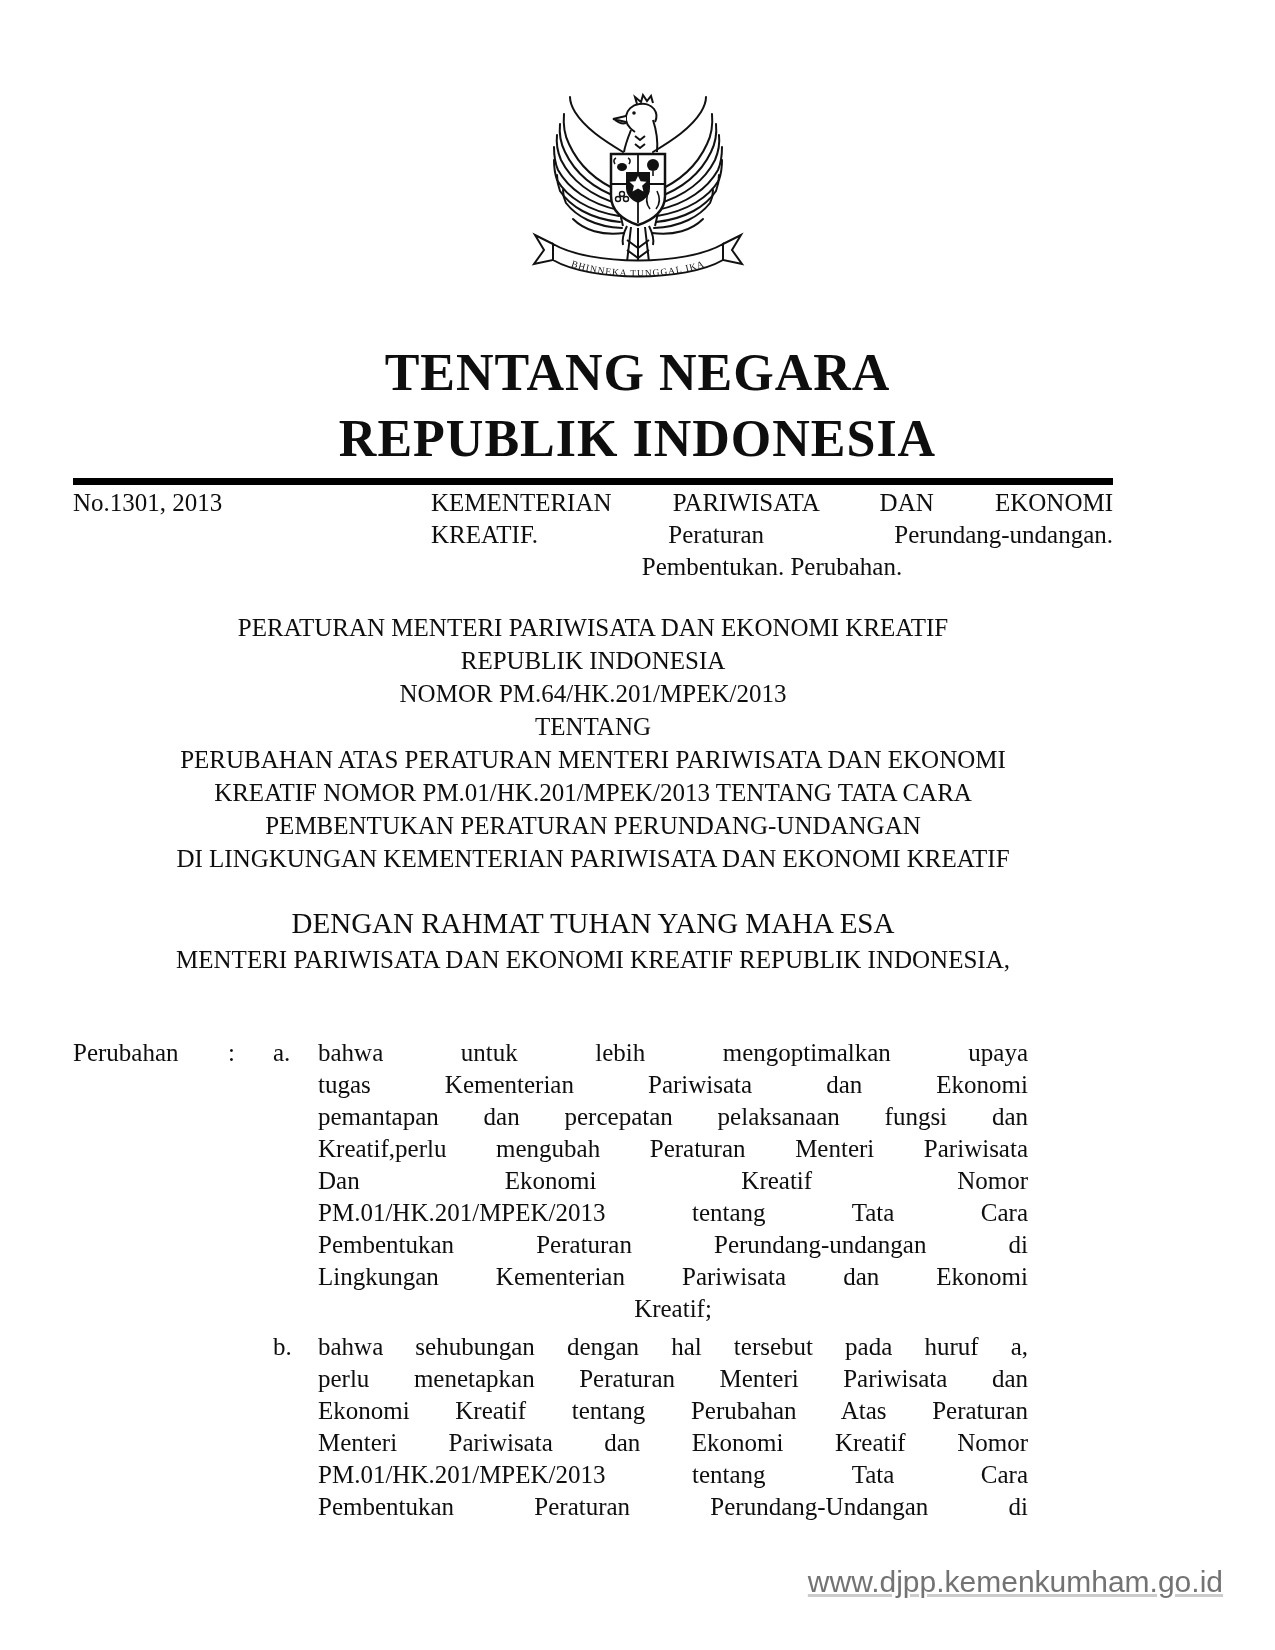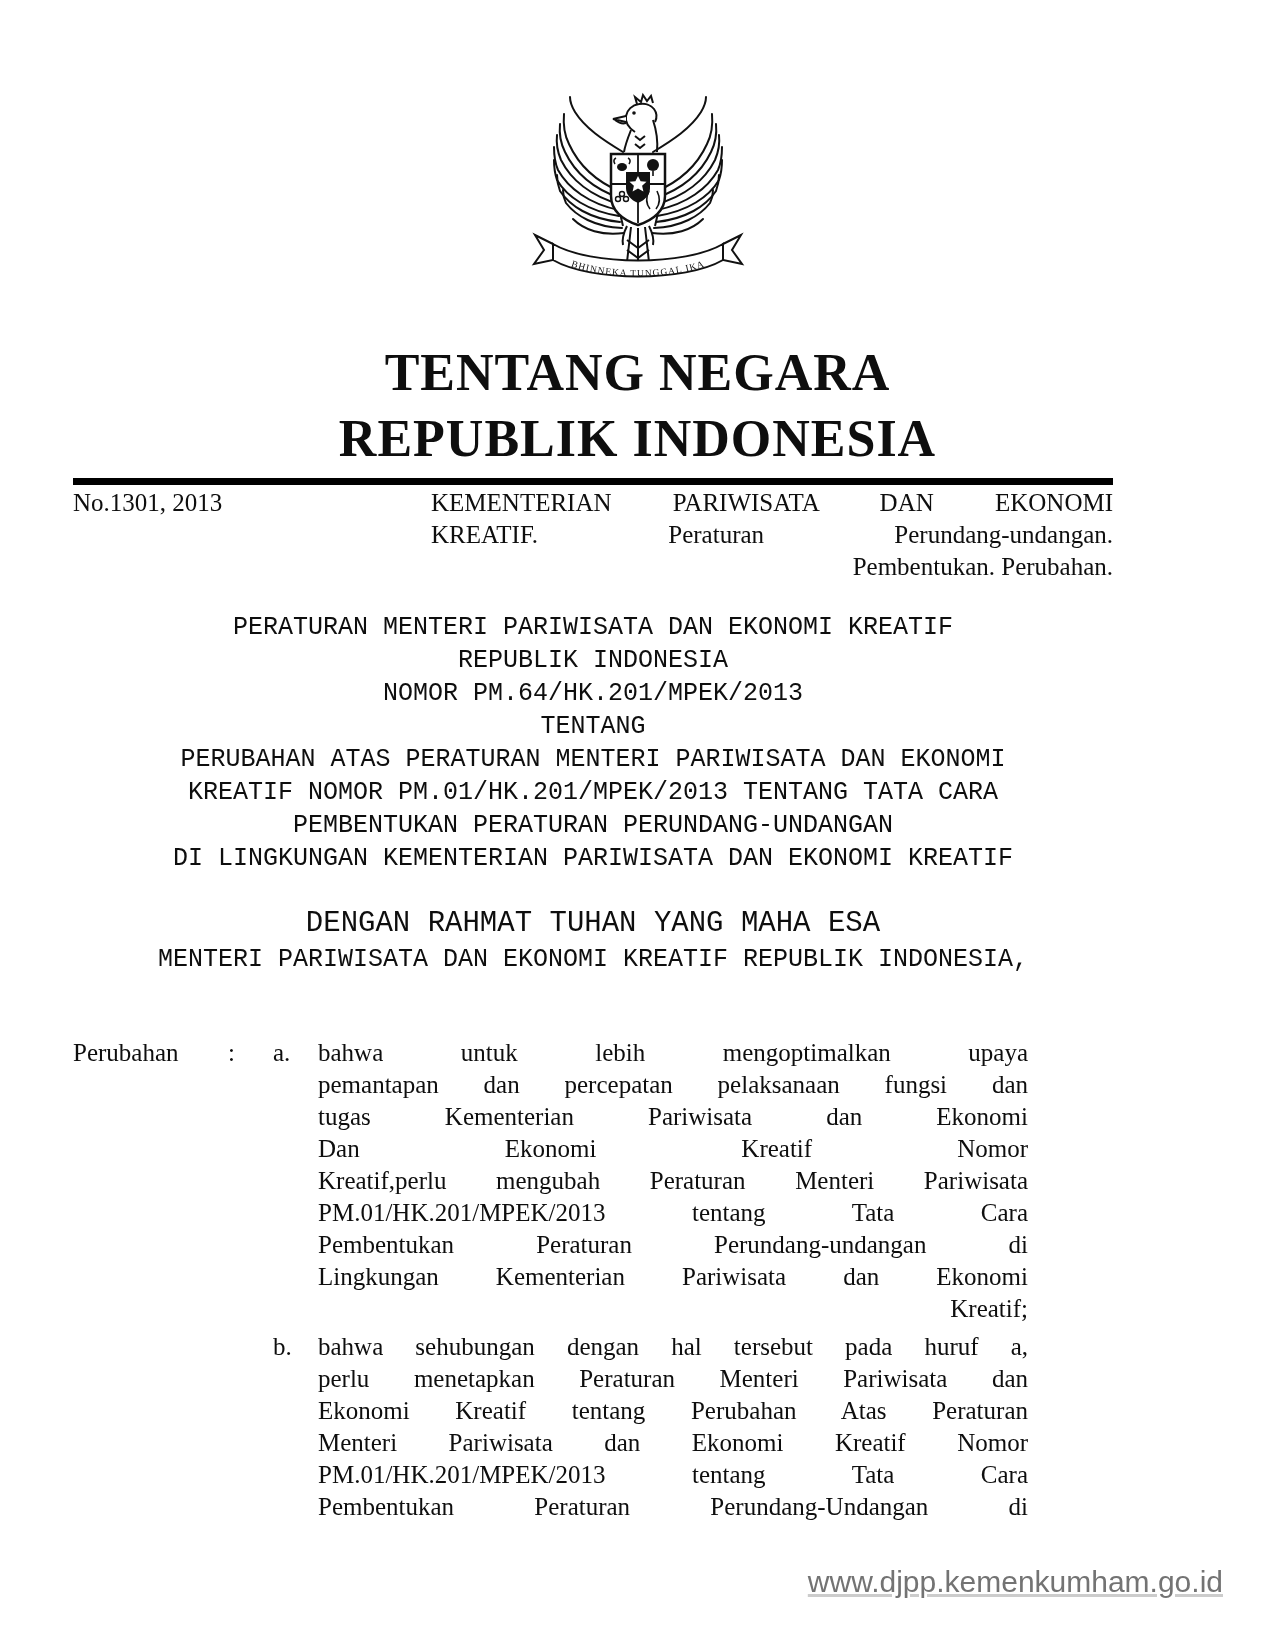--- a/index.html
+++ b/index.html
@@ -25,22 +25,22 @@
     line-height:66px;
     letter-spacing:1px;
   }
   .content { padding:0 162px 0 73px; } 
   .rule {
     margin-top:6px;
     border-top:7px solid #000;
   }
   
   .jline { text-align:justify; text-align-last:justify; }
-  .lline { text-align:right; }
-  .cline { text-align:center;font-family:Liberation Mono, monospace; }
+  .lline { text-align:center; }
+  .cline { text-align:center; }
 
   .gazette {
     display:flex;
     margin-top:2px;
     font-size:25px;
     line-height:32px;
   }
   .gz-num { width:358px; }
   .gz-text { flex:1; }
 
@@ -184,24 +184,24 @@
 
     <div class="consider">
       <div class="c-label">Perubahan</div>
       <div class="c-colon">:</div>
       <div class="c-body">
 
         <div class="c-item">
           <div class="c-letter">a.</div>
           <div class="c-text">
             <div class="jline">bahwa untuk lebih mengoptimalkan upaya</div>
+            <div class="jline">tugas Kementerian Pariwisata dan Ekonomi</div>
             <div class="jline">pemantapan dan percepatan pelaksanaan fungsi dan</div>
-            <div class="jline">tugas Kementerian Pariwisata dan Ekonomi</div>
+            <div class="jline">Kreatif,perlu mengubah Peraturan Menteri Pariwisata</div>
             <div class="jline">Dan Ekonomi Kreatif Nomor</div>
-            <div class="jline">Kreatif,perlu mengubah Peraturan Menteri Pariwisata</div>
             <div class="jline">PM.01/HK.201/MPEK/2013 tentang Tata Cara</div>
             <div class="jline">Pembentukan Peraturan Perundang-undangan di</div>
             <div class="jline">Lingkungan Kementerian Pariwisata dan Ekonomi</div>
             <div class="lline">Kreatif;</div>
           </div>
         </div>
 
         <div class="c-item c-item-b">
           <div class="c-letter">b.</div>
           <div class="c-text">

